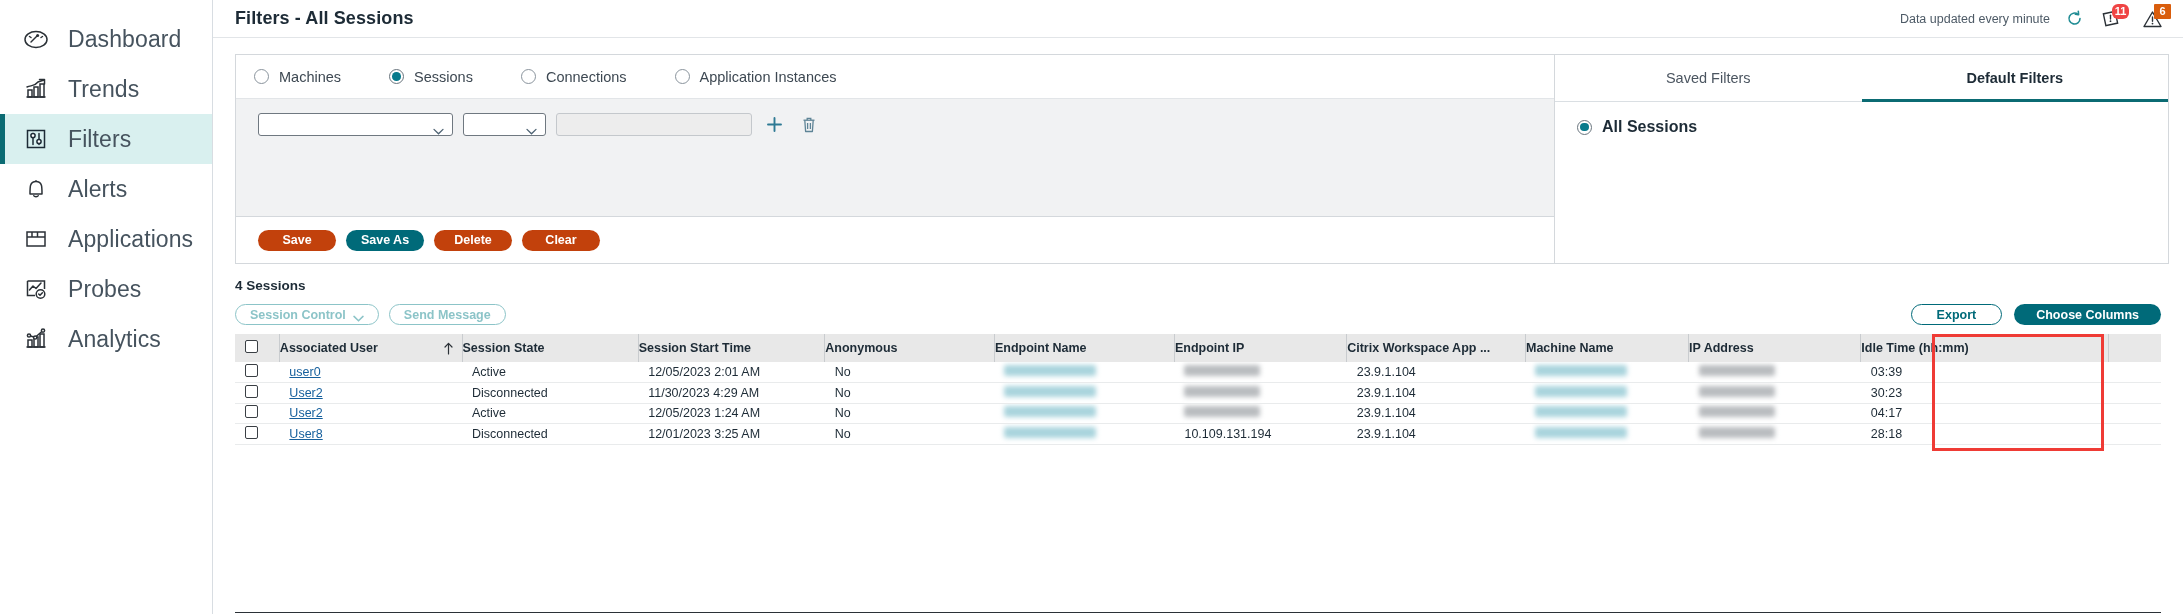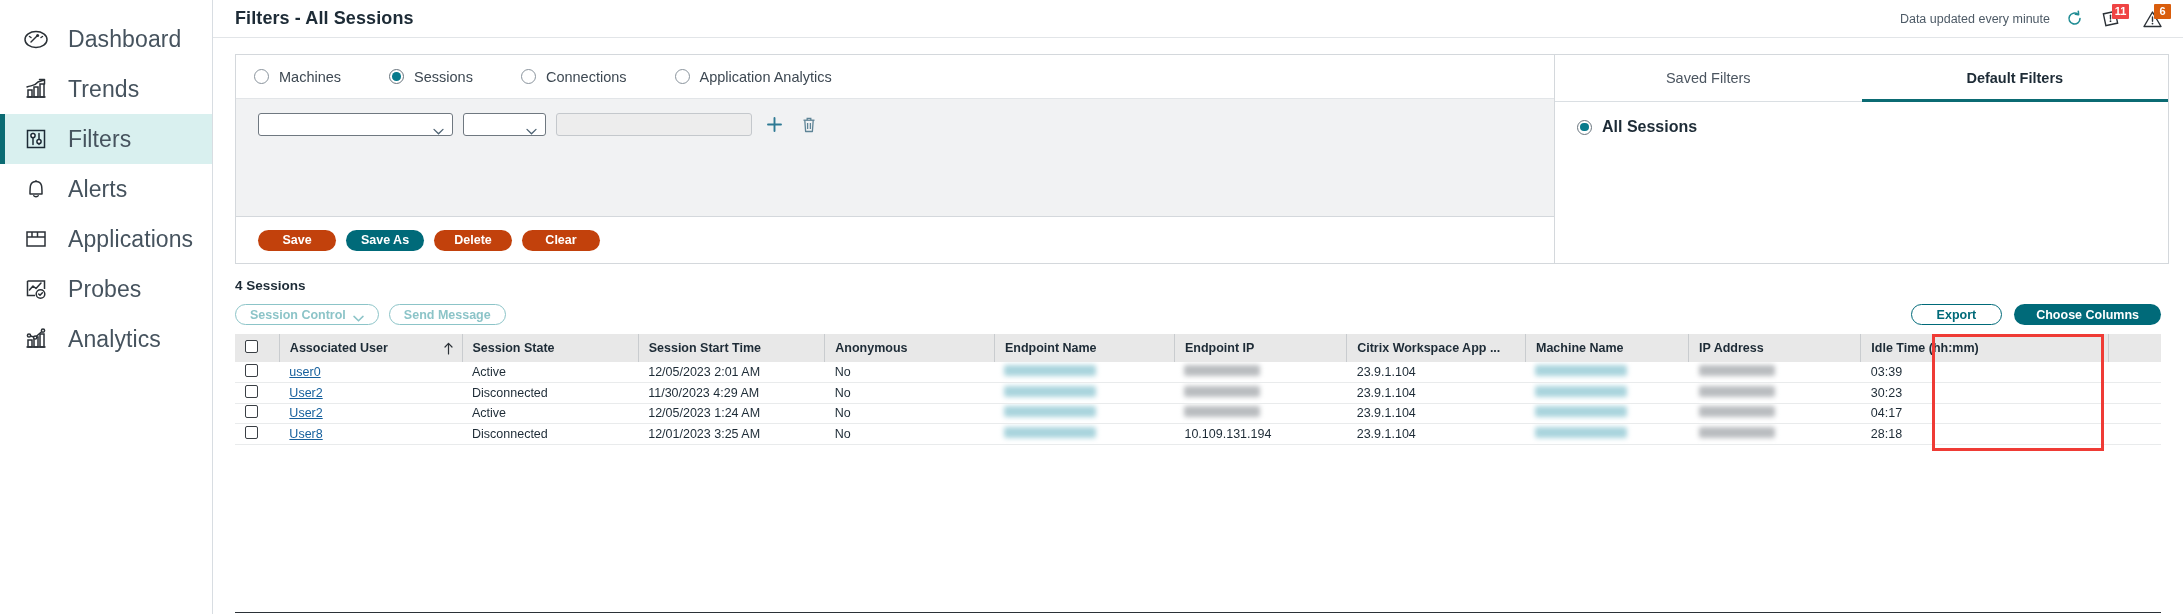--- a/index.html
+++ b/index.html
@@ -55,21 +55,21 @@
   .updated-text { font-size: 12.5px; color: #4d5a66; }
   .refresh-ico { width: 17px; height: 17px; display:block; }
   .badge-ico { position: relative; width: 26px; height: 24px; display:block; }
   .badge-ico svg { width: 24px; height: 24px; display:block; }
   .badge {
     position: absolute; top: -3px; right: -4px;
     min-width: 17px; height: 15px; padding: 0 2px;
     font-size: 11px; line-height: 15px; text-align: center;
     color: #fff; font-weight: bold; border-radius: 1px;
   }
-  .badge.red { background: #ef4444; }
+  .badge.red { background: #ef4444; border-radius: 6px; }
   .badge.orange { background: #d95d0c; }
 
   
   .filter-panel {
     margin: 16px 14px 0 22px;
     border: 1px solid #d4d8dc;
     background: #fff;
     height: 210px;
     display: flex;
   }
@@ -162,21 +162,21 @@
     display: inline-flex; align-items: center; justify-content: center; cursor: pointer;
     font-family: "Liberation Sans", sans-serif;
   }
 
   
   .table-wrap { margin: 9px 22px 0 22px; position: relative; }
   table.grid { width: 100%; border-collapse: collapse; table-layout: fixed; }
   table.grid thead th {
     background: #e8e8e8; height: 28px;
     font-size: 12.5px; font-weight: bold; color: #1d2b36;
-    text-align: left; padding-left: 10px;
+    text-align: left; 
     border-right: 1px solid #c9cccf; position: relative; white-space: nowrap;
     overflow: hidden; text-overflow: ellipsis;
   }
   table.grid thead th.nodiv { border-right: none; }
   table.grid tbody td {
     height: 20.5px; font-size: 12.5px; color: #1d2b36;
     padding-left: 10px; border-bottom: 1px solid #e9ebec; white-space: nowrap;
     overflow: hidden;
   }
   .cbx {
@@ -341,21 +341,21 @@
           <label class="radio-opt">
             <span class="rdot on"></span>
             <span class="rlabel">Sessions</span>
           </label>
           <label class="radio-opt">
             <span class="rdot"></span>
             <span class="rlabel">Connections</span>
           </label>
           <label class="radio-opt">
             <span class="rdot"></span>
-            <span class="rlabel">Application Analytics</span>
+            <span class="rlabel">Application Instances</span>
           </label>
         </div>
 
         <div class="criteria-area">
           <div class="criteria-row">
             <div class="sel wide">
               <span class="chev">
                 <svg viewBox="0 0 11 7" fill="none" stroke="#4d6272" stroke-width="1.3">
                   <path d="M1 1.4 L5.5 5.8 L10 1.4" stroke-linecap="round"></path>
                 </svg>

